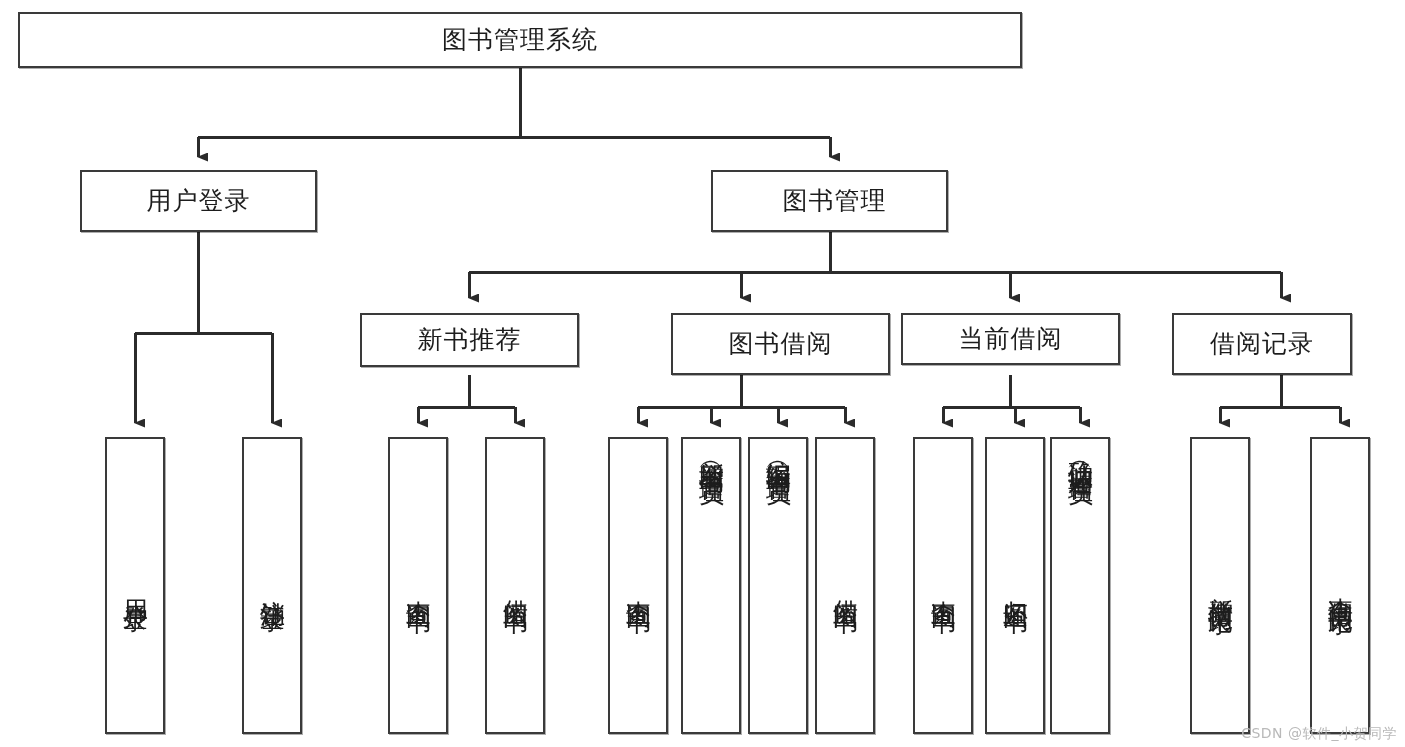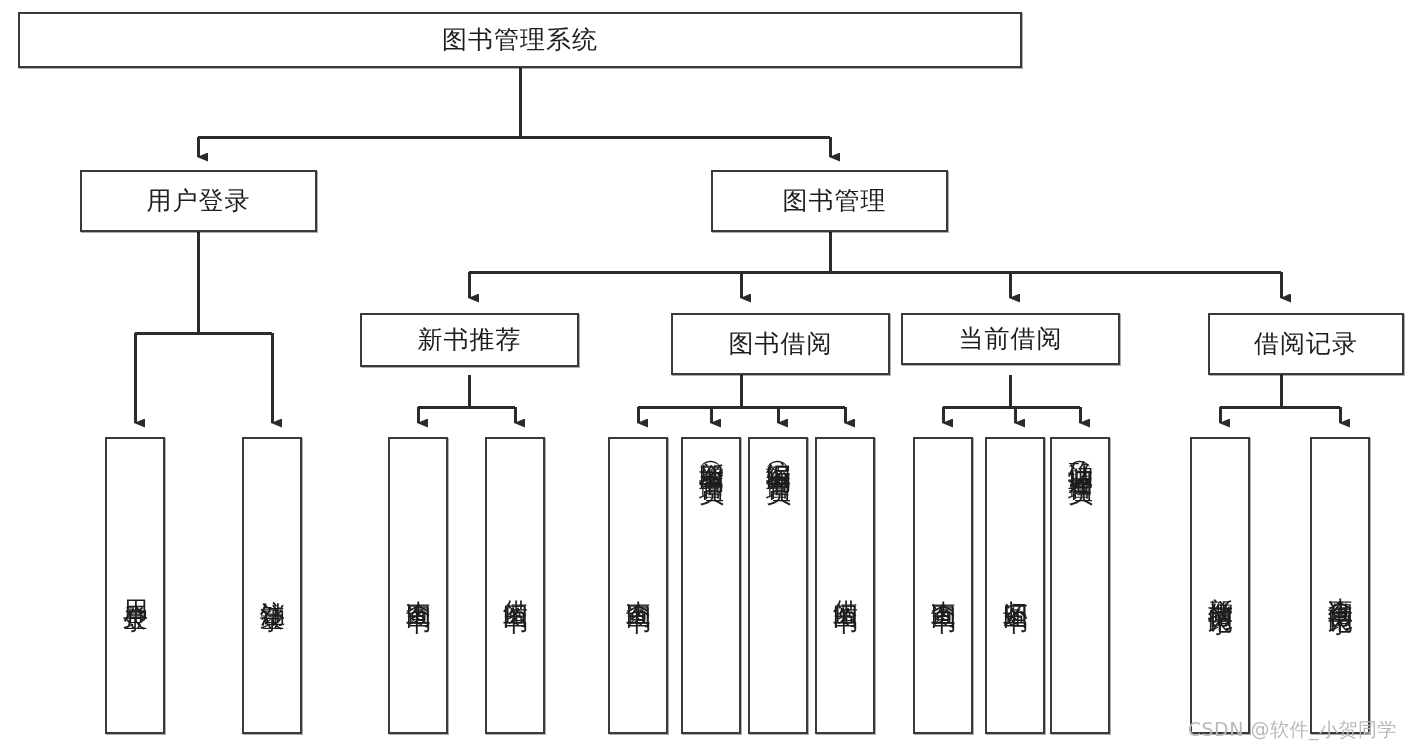--- a/index.html
+++ b/index.html
@@ -71,21 +71,21 @@
   }
   .node.v.mid-text {
     align-items: center;
     padding-top: 0;
   }
   
   #watermark {
     position: absolute;
     right: 8px;
     bottom: 4px;
-    font-size: 19px;
+    font-size: 14px;
     color: #b9b9b9;
     letter-spacing: 0.5px;
     z-index: 5;
     user-select: none;
     white-space: nowrap;
   }
 </style>
 </head>
 <body>
 
@@ -155,21 +155,21 @@
 
   <div class="node h" style="left:360px; top:313px; width:219px; height:54px;">
     <span class="node-label">新书推荐</span>
   </div>
   <div class="node h" style="left:632px; top:313px; width:219px; height:62px;margin-left:39px;">
     <span class="node-label">图书借阅</span>
   </div>
   <div class="node h" style="left:901px; top:313px; width:219px; height:52px;">
     <span class="node-label">当前借阅</span>
   </div>
-  <div class="node h" style="left:1208px; top:313px; width:196px; height:62px;">
+  <div class="node h" style="left:1172px; top:313px; width:180px; height:62px;">
     <span class="node-label">借阅记录</span>
   </div>
 
   <div class="node v mid-text" style="left:105px; top:437px; width:60px; height:297px;">
     <span class="node-label">用户登录</span>
   </div>
   <div class="node v mid-text" style="left:242px; top:437px; width:60px; height:297px;">
     <span class="node-label">注销登录</span>
   </div>
 

